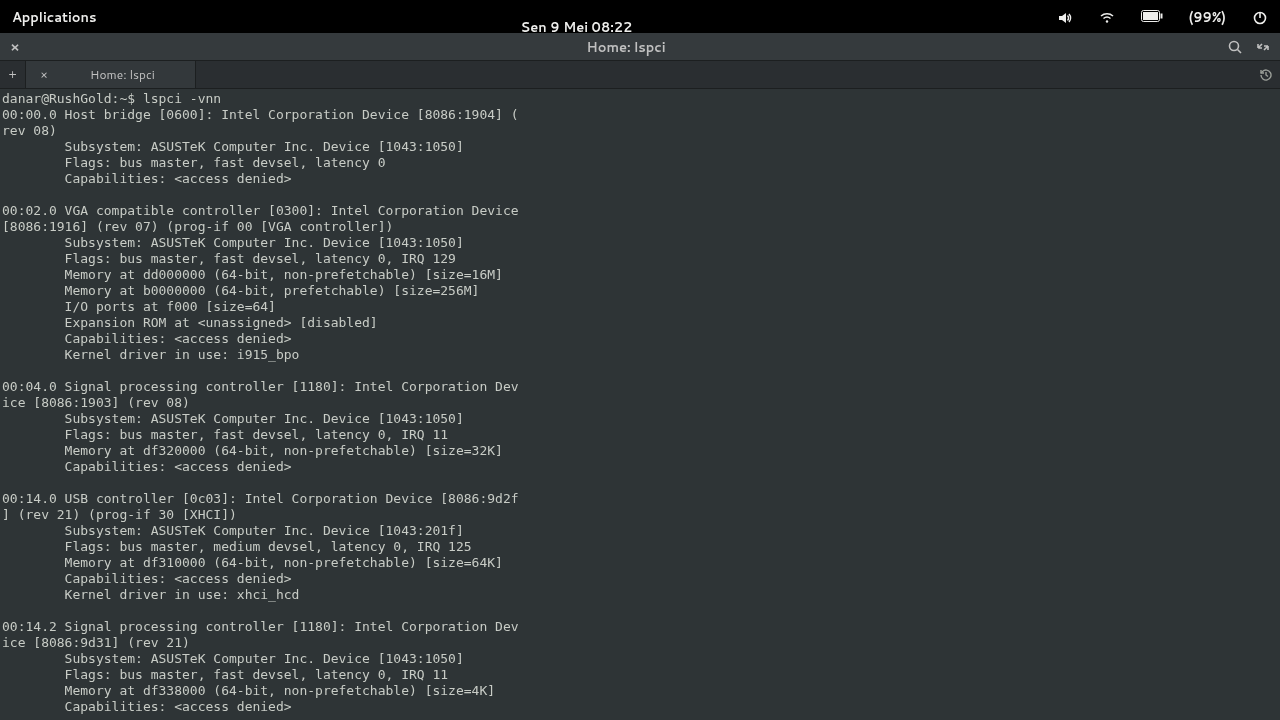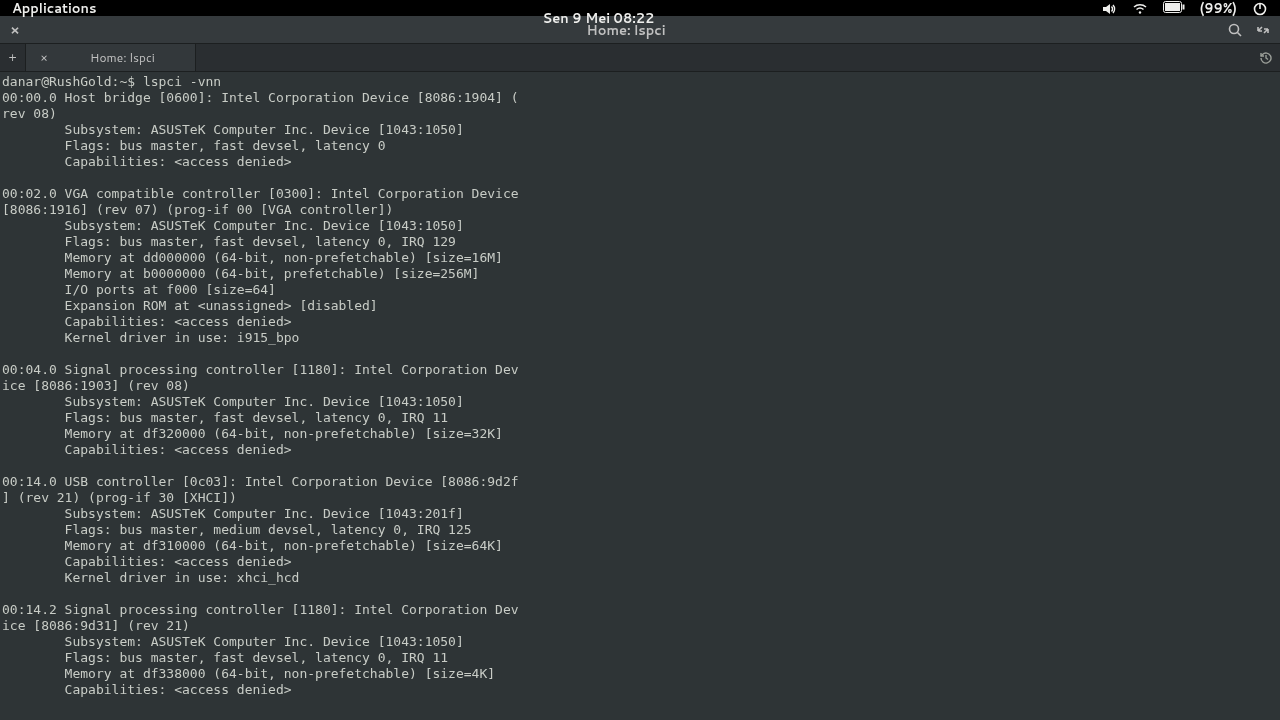--- a/index.html
+++ b/index.html
@@ -6,32 +6,32 @@
   body {
     width: 1280px;
     height: 720px;
     overflow: hidden;
     font-family: "Cantarell", "Helvetica Neue", sans-serif;
     background: #2e3436;
     color: #d3d7cf;
     font-size: 13px;
   }
   .topbar {
-    height: 16px;
+    height: 33px;
     background: #000;
     color: #eeeeec;
     display: flex;
     align-items: center;
     padding: 0 12px;
     font-weight: 600;
     font-size: 13px;
   }
   .topbar .left { flex: 0 0 auto; }
   .topbar .center { flex: 1; text-align: center; font-weight: 600; margin-top: 20px; }
-  .topbar .right { flex: 0 0 auto; display: flex; align-items: center; gap: 15px; }
+  .topbar .right { flex: 0 0 auto; display: flex; align-items: center; gap: 26px; }
   .icon-svg { width: 16px; height: 16px; display: inline-block; vertical-align: middle; }
   .windowbar {
     height: 28px;
     background: #353a3d;
     border-bottom: 1px solid #1c1f20;
     display: flex;
     align-items: center;
     color: #c0c0c0;
     font-size: 13px;
     font-weight: 600;

